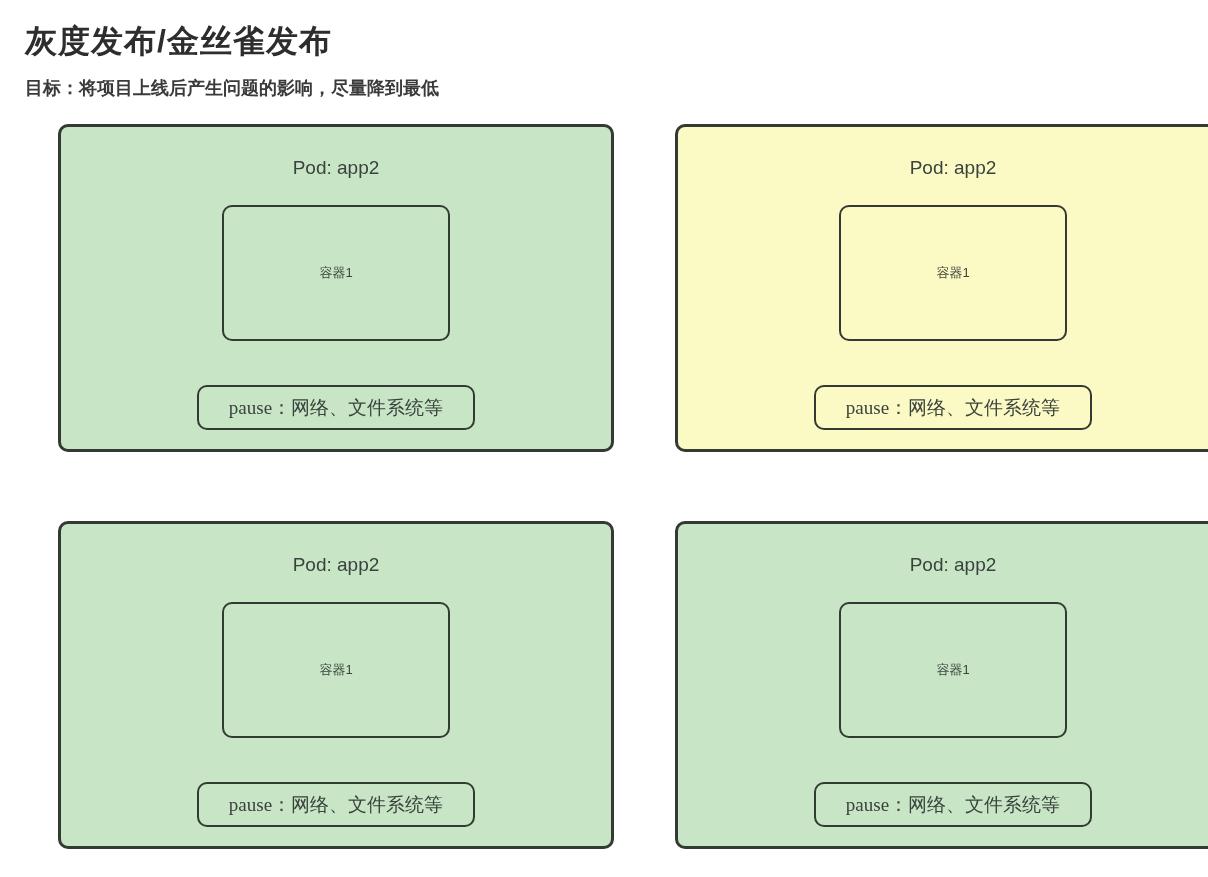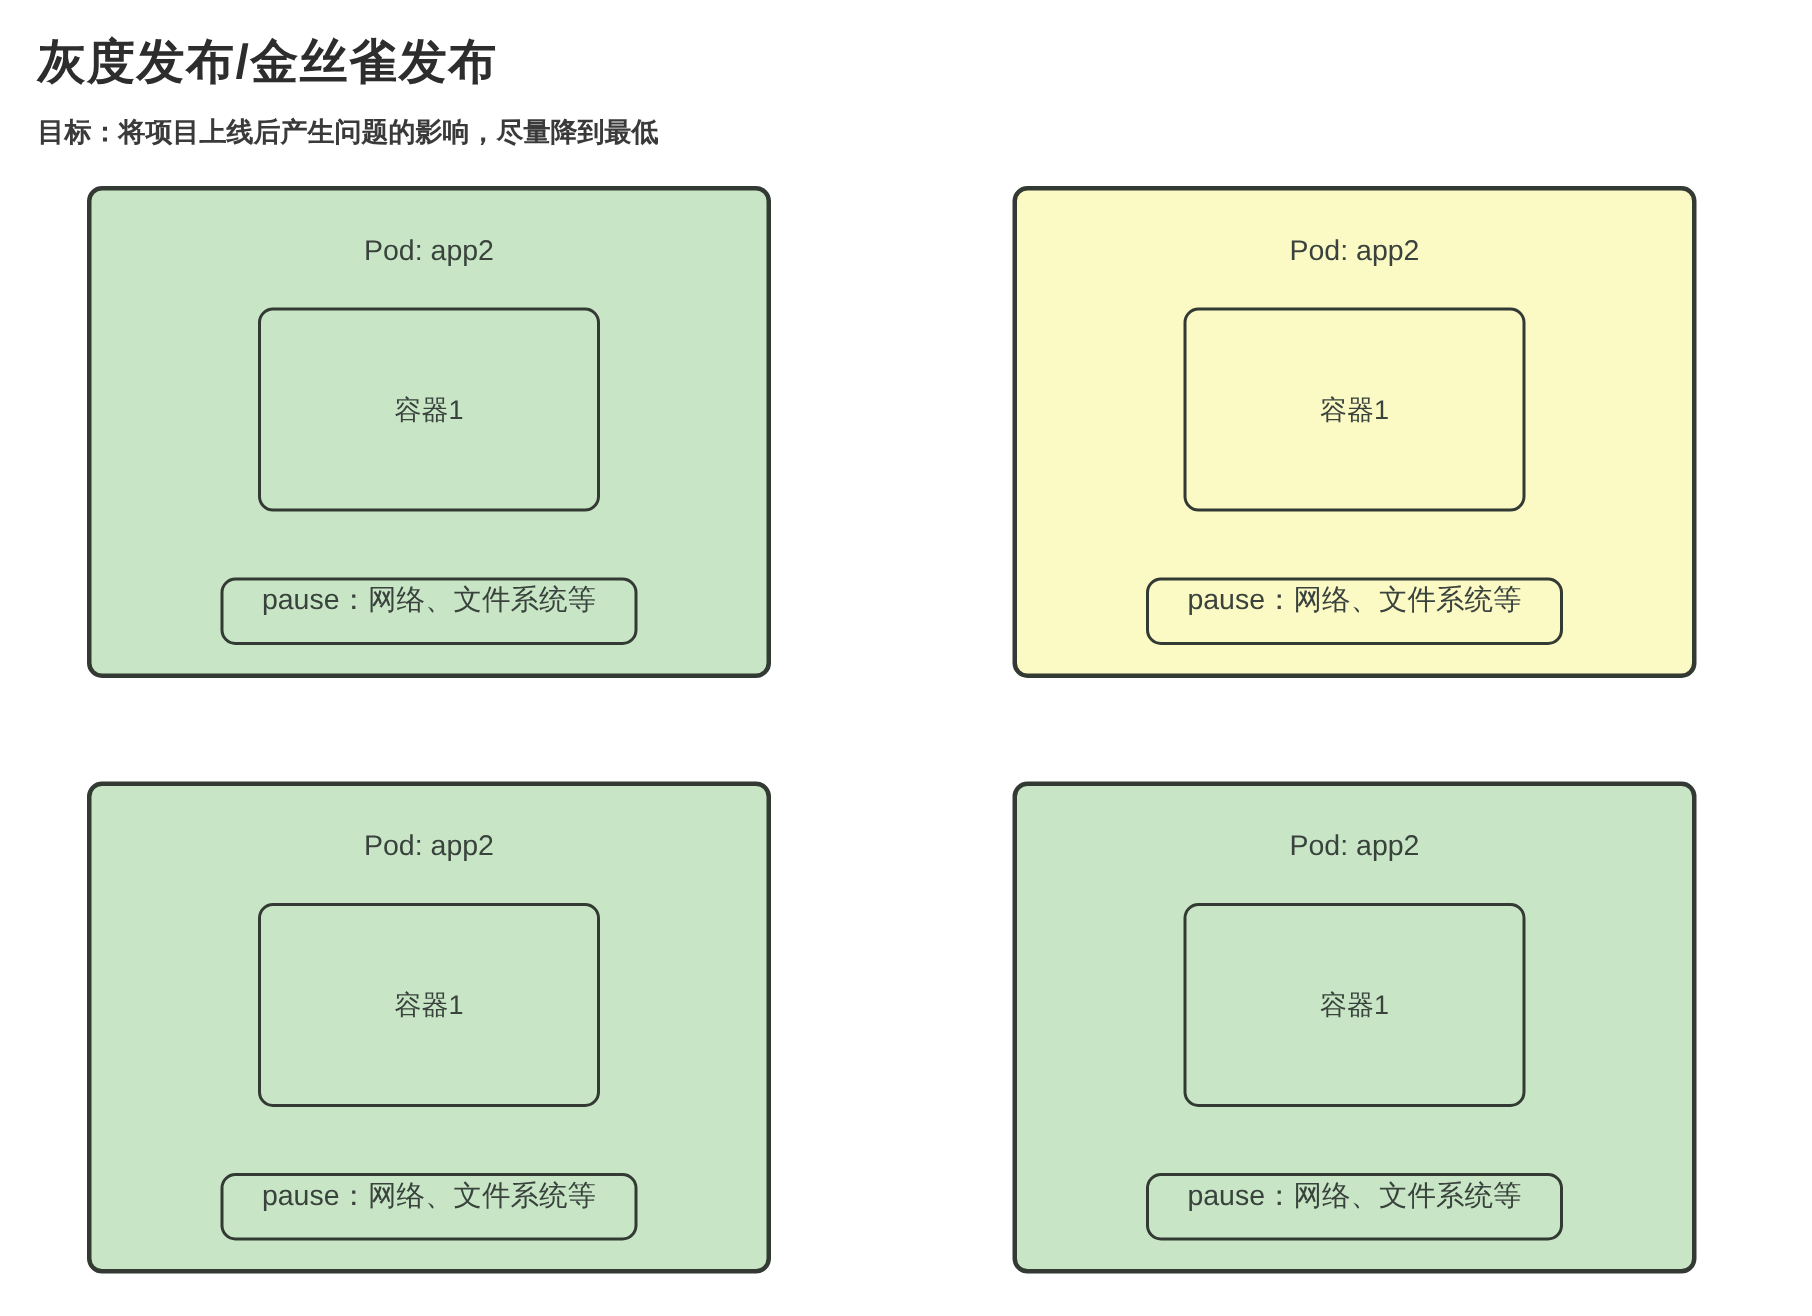--- a/index.html
+++ b/index.html
@@ -27,21 +27,21 @@
   .page-subtitle {
     position: absolute;
     left: 25px;
     top: 76px;
     font-size: 18px;
     font-weight: 700;
     color: #3a3a3a;
   }
   .pod-card {
     position: absolute;
-    width: 456px;
+    width: 556px;
     height: 328px;
     border: 3px solid var(--border, #333a33);
     border-radius: 10px;
     box-sizing: border-box;
   }
   .pod-card.green  { background: var(--green,  #c8e6c6); }
   .pod-card.yellow { background: var(--yellow, #fbf9c4); }
   .pod-card.pos-tl { left: 58px;  top: 124px; }
   .pod-card.pos-tr { left: 675px; top: 124px; }
   .pod-card.pos-bl { left: 58px;  top: 521px; }
@@ -63,37 +63,39 @@
     width: 228px;
     height: 136px;
     border: 2.5px solid var(--border, #333a33);
     border-radius: 10px;
     box-sizing: border-box;
     display: flex;
     align-items: center;
     justify-content: center;
   }
   .container-label {
-    font-size: 18px;
+    font-size: 13px;
     color: #39423c;
     text-align: center;
   }
   .pause-box {
     position: absolute;
     top: 258px;
     left: 50%;
     transform: translateX(-50%);
     width: 278px;
     height: 45px;
     border: 2.5px solid var(--border, #333a33);
     border-radius: 10px;
     box-sizing: border-box;
     display: flex;
+    align-items: center;
     justify-content: center;
     white-space: nowrap;
+    font-family: Liberation Serif, serif;
   }
   .pause-label {
     font-size: 19px;
     color: #39423c;
   }
 </style>
 </head>
 <body>
 
 <div class="page">

